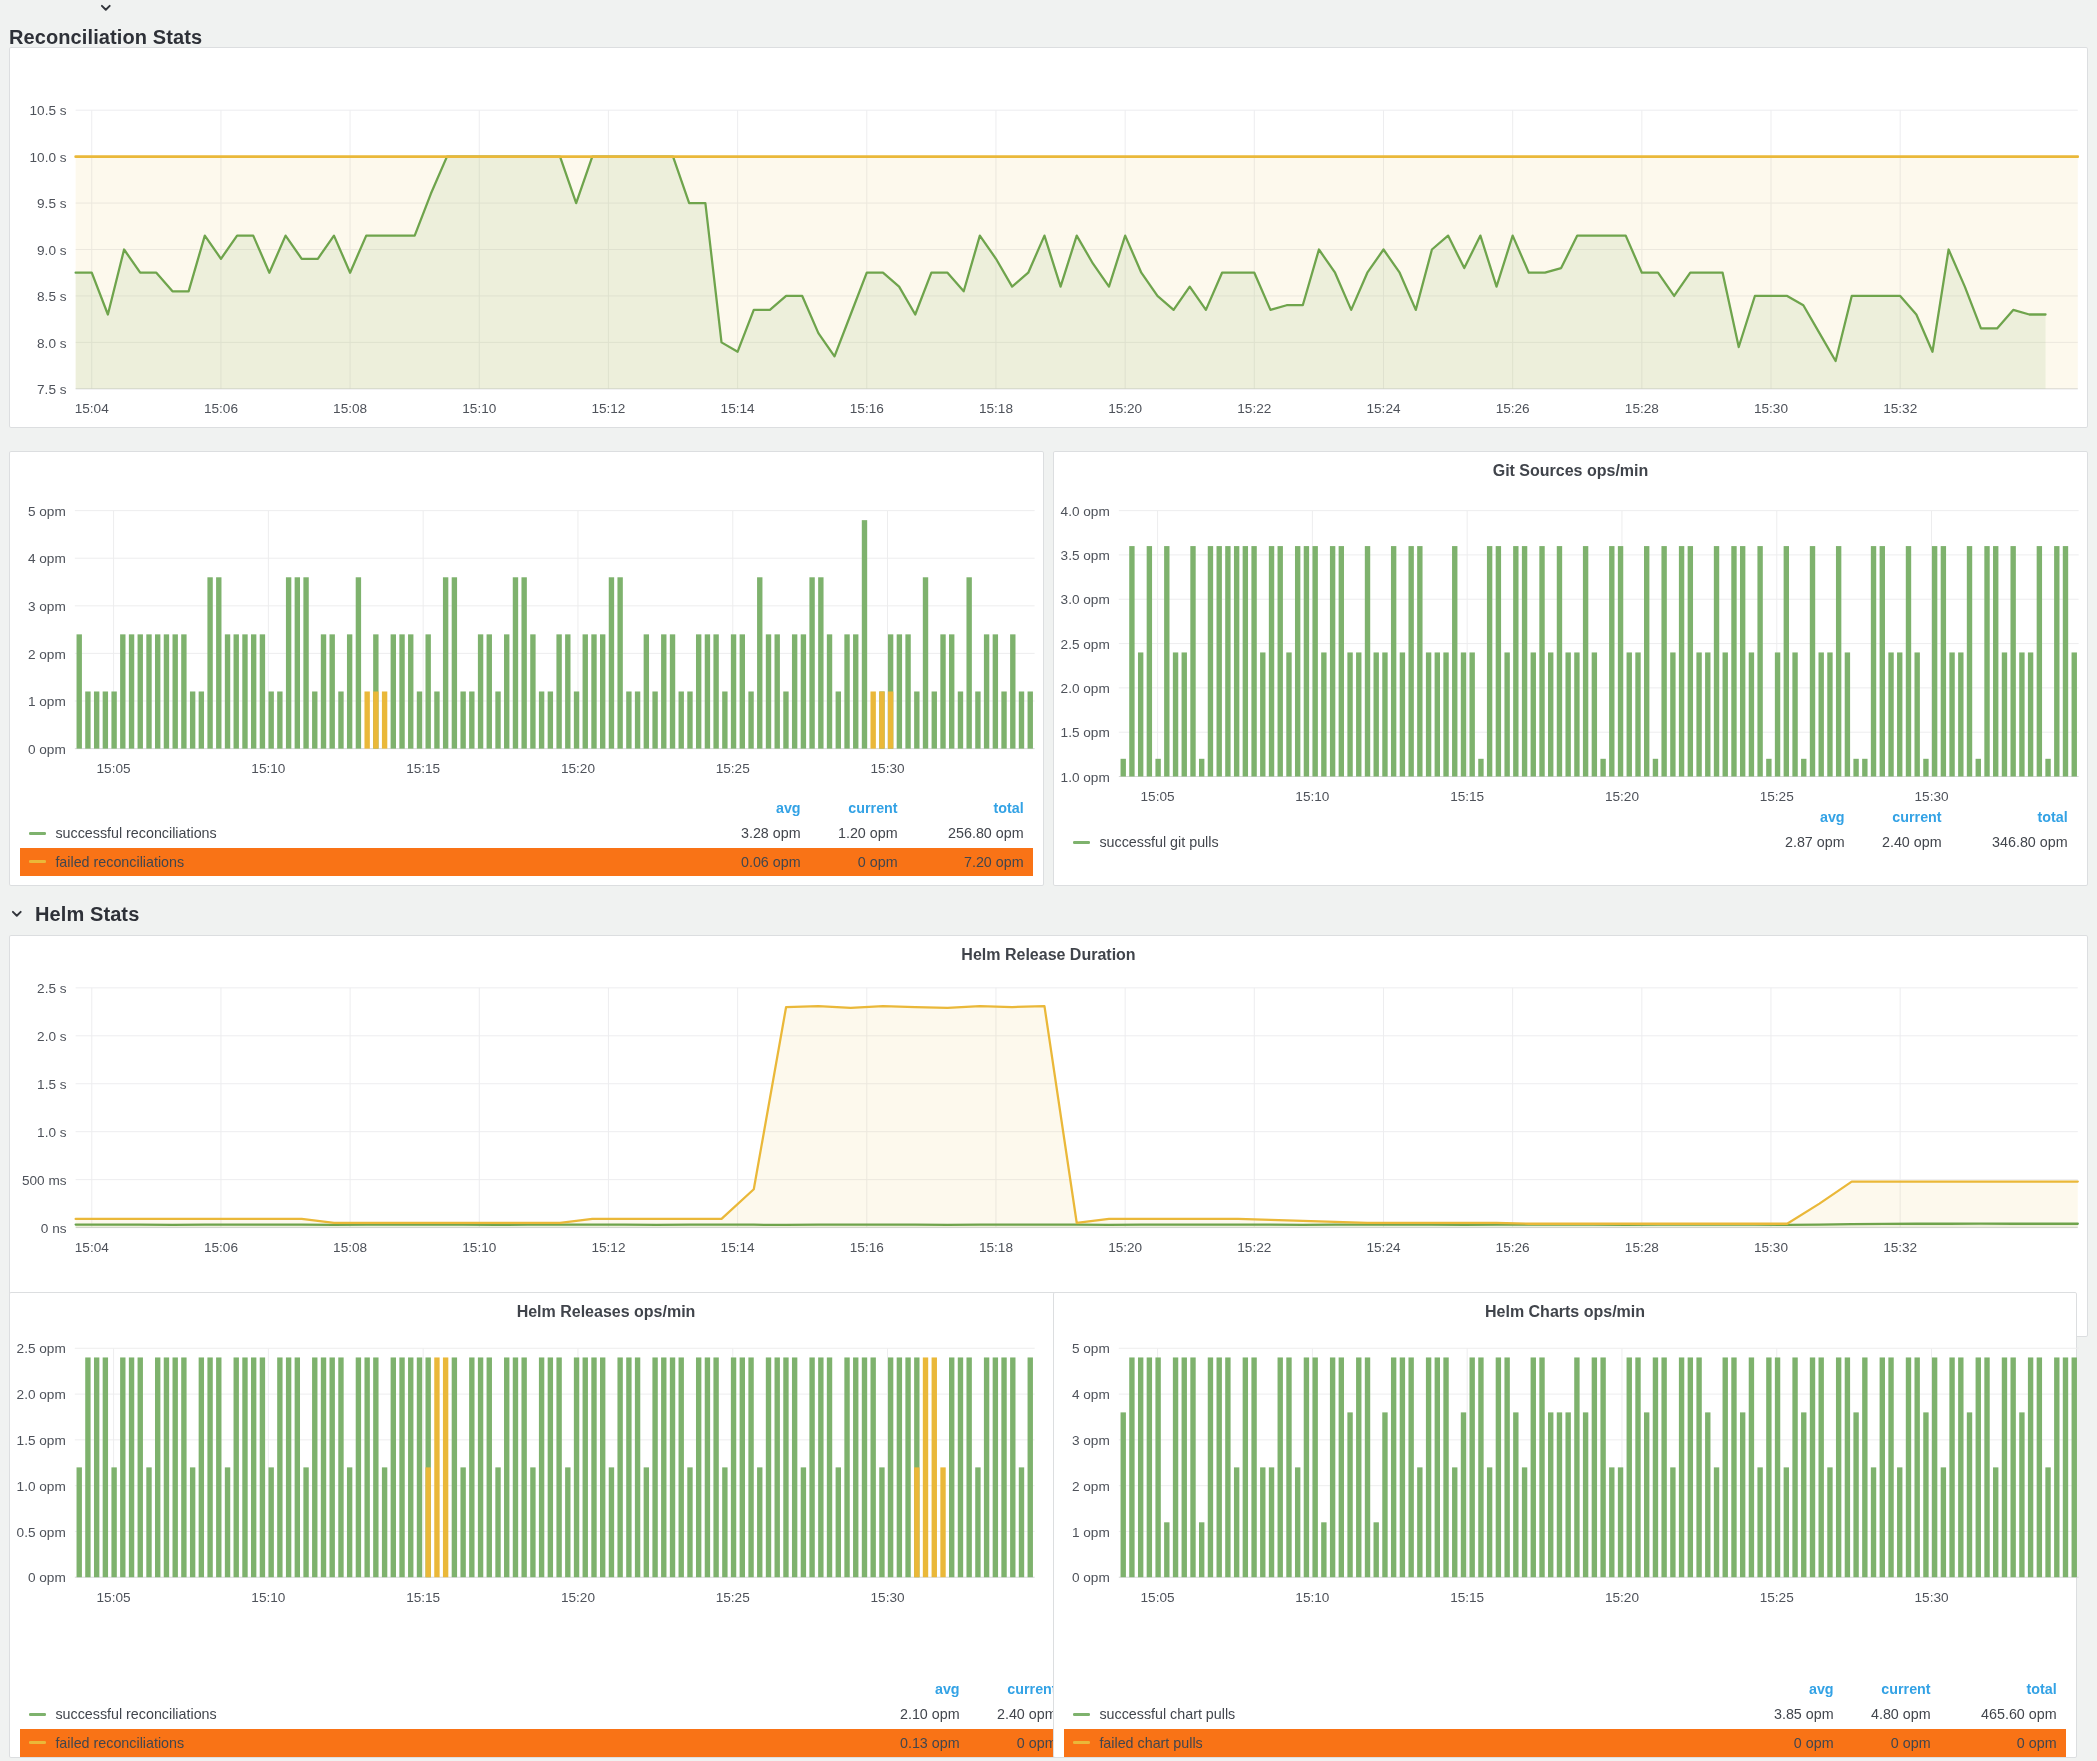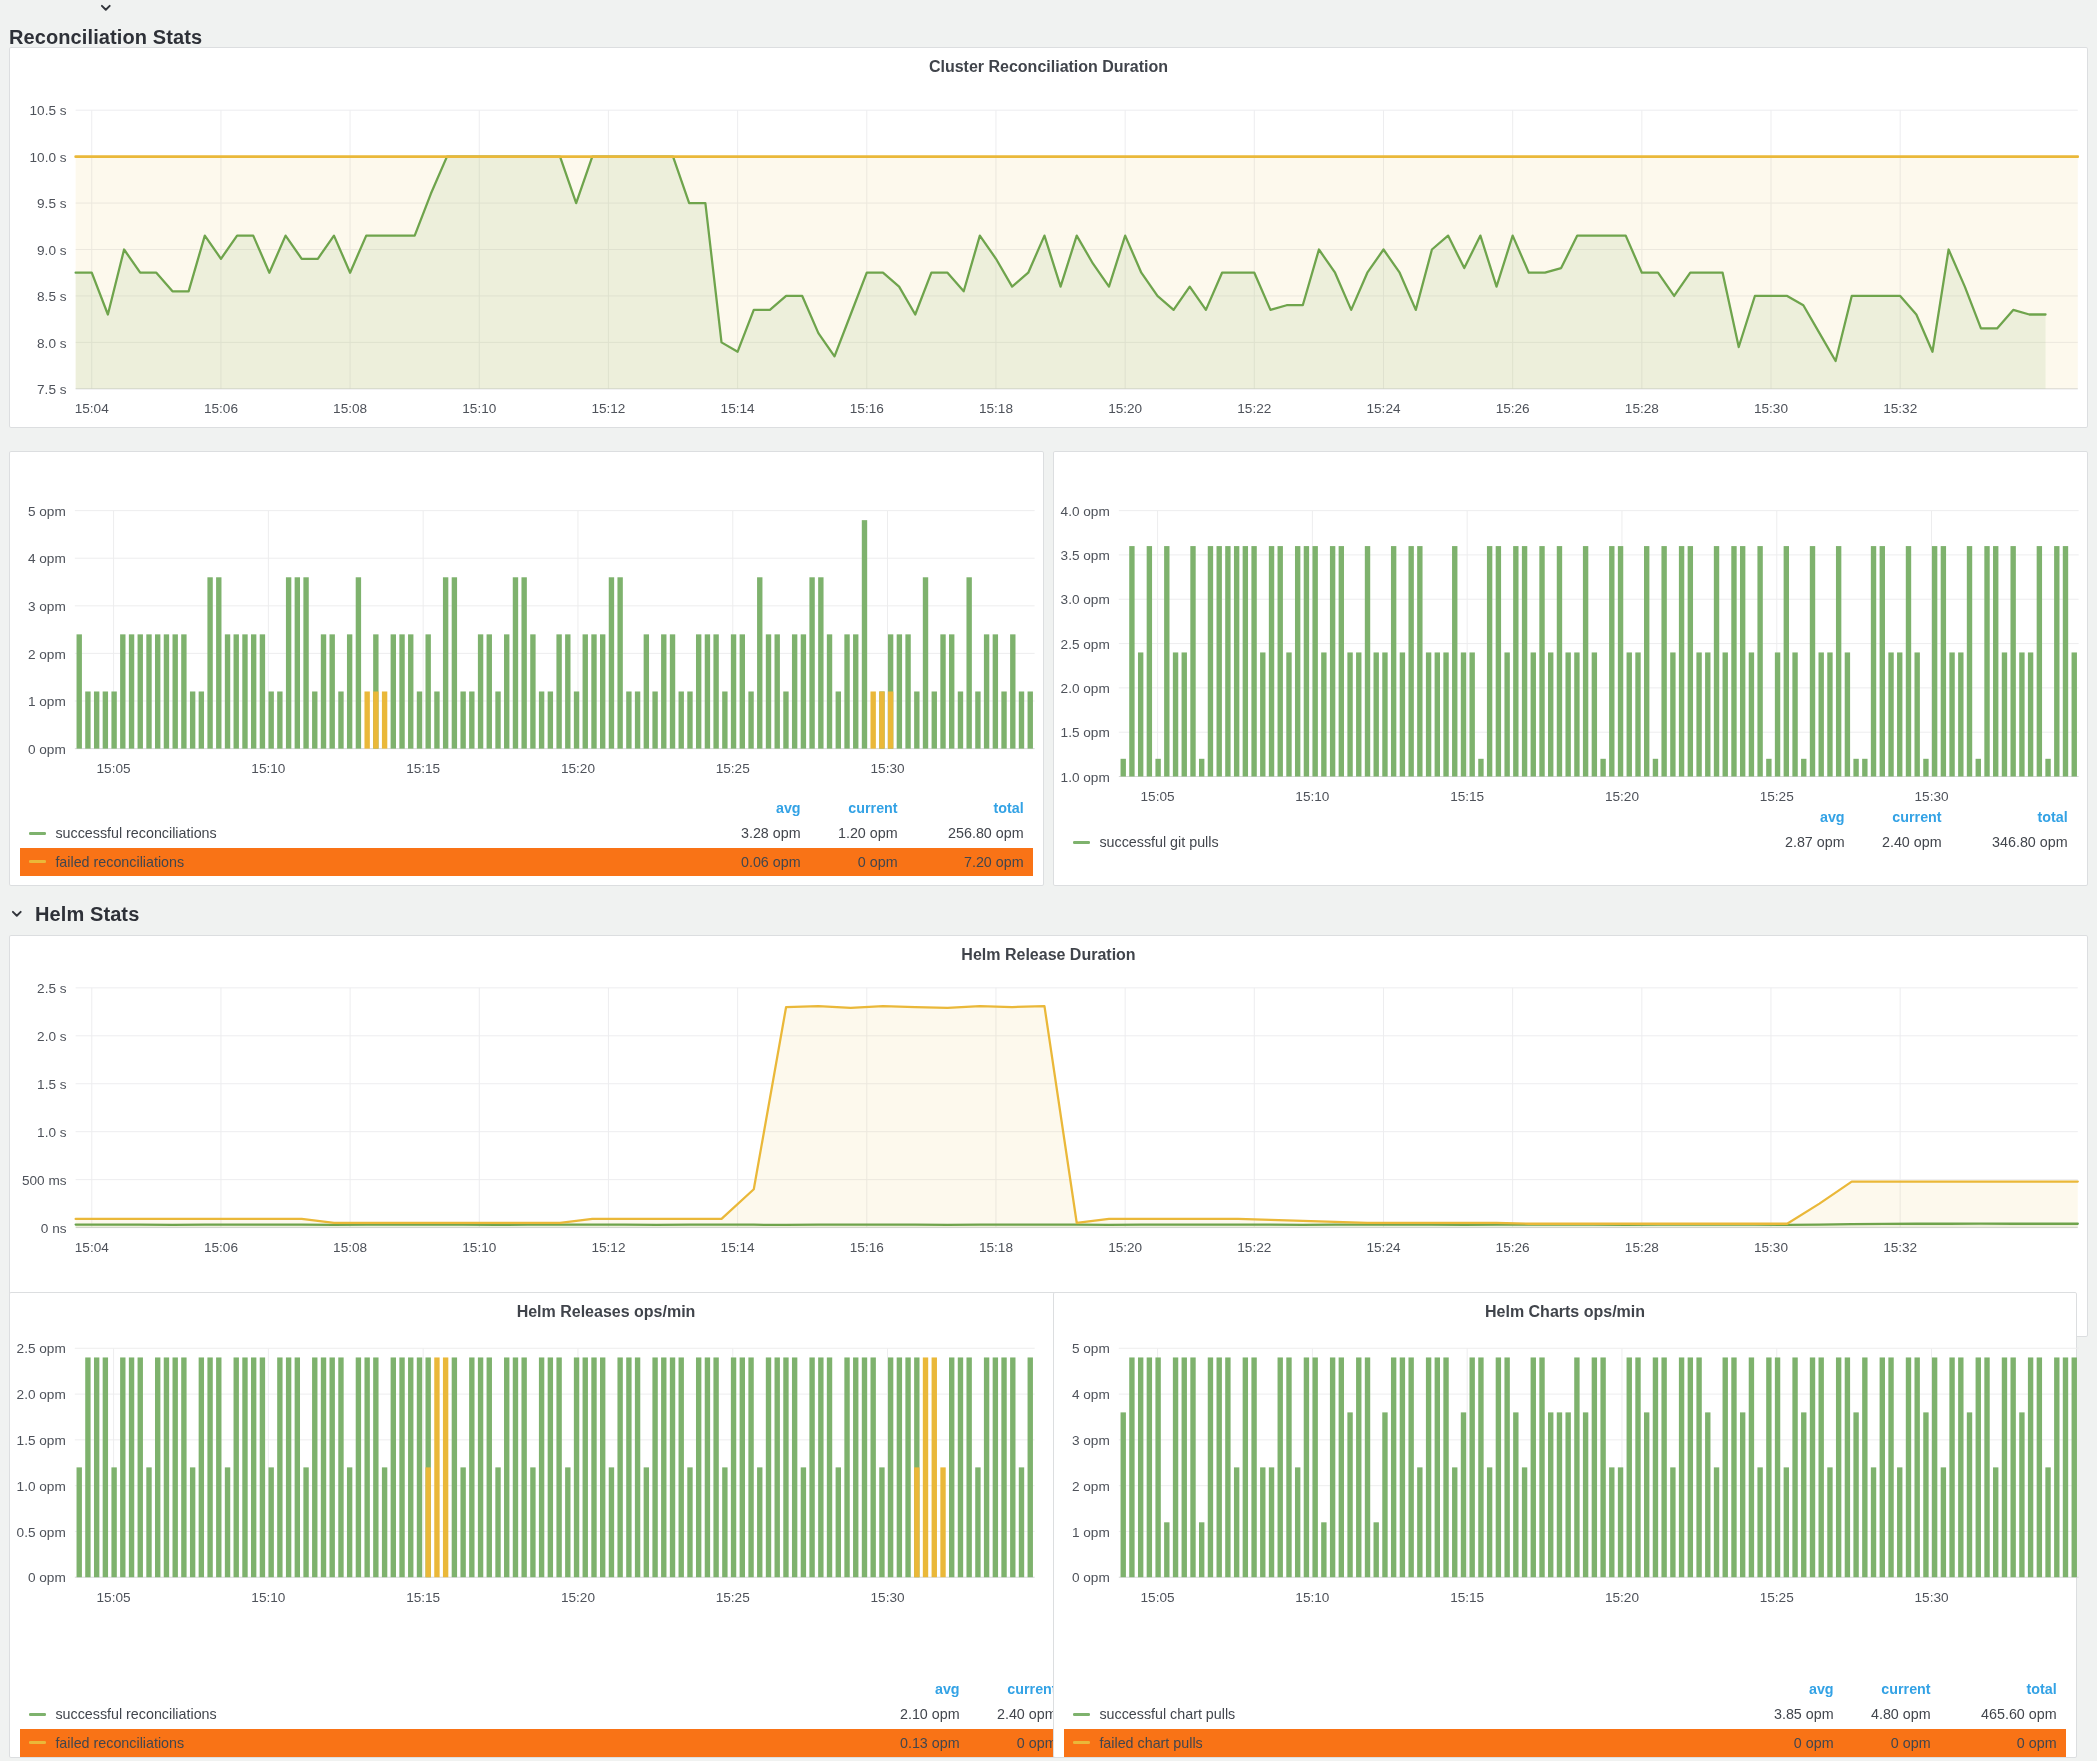--- a/index.html
+++ b/index.html
@@ -50,21 +50,20 @@
           <path d="M4.5 7h15"></path>
             <path d="M9 7V4.5h6V7"></path>
           <rect x="6.5" y="7" width="11" height="13.5" rx="1"></rect>
           <path d="M10.3 10.5v7M13.7 10.5v7"></path>
         </svg>
       </span>
     </span>
   </div>
 
   <section class="panel" style="left:9px;top:47px;width:2079px;height:381px;">
-    <h2 class="panel-title">Cluster Reconciliation Duration</h2>
     <svg class="chart" width="2079" height="381" viewBox="0 0 3206 588">
         <line x1="124.9" x2="124.9" y1="96" y2="526" stroke="#ececee" stroke-width="1.5"></line>
         <text x="124.9" y="564" text-anchor="middle" class="tick">15:04</text>
         <line x1="324.3" x2="324.3" y1="96" y2="526" stroke="#ececee" stroke-width="1.5"></line>
         <text x="324.3" y="564" text-anchor="middle" class="tick">15:06</text>
         <line x1="523.6" x2="523.6" y1="96" y2="526" stroke="#ececee" stroke-width="1.5"></line>
         <text x="523.6" y="564" text-anchor="middle" class="tick">15:08</text>
         <line x1="723.0" x2="723.0" y1="96" y2="526" stroke="#ececee" stroke-width="1.5"></line>
         <text x="723.0" y="564" text-anchor="middle" class="tick">15:10</text>
         <line x1="922.3" x2="922.3" y1="96" y2="526" stroke="#ececee" stroke-width="1.5"></line>
@@ -270,20 +269,21 @@
           <span class="lg-label">failed reconciliations</span>
           <span class="lg-sp"></span>
           <span class="lg-col">0.06 opm</span>
           <span class="lg-col">0 opm</span>
           <span class="lg-col total">7.20 opm</span>
         </div>
       </div>
   </section>
 
   <section class="panel" style="left:1053px;top:451px;width:1035px;height:435px;">
+    <h2 class="panel-title">Git Sources ops/min</h2>
     <svg class="chart" width="1035" height="435" viewBox="0 0 1596 670">
         <line x1="159.7" x2="159.7" y1="90" y2="500" stroke="#ececee" stroke-width="1.5"></line>
         <text x="159.7" y="538" text-anchor="middle" class="tick">15:05</text>
         <line x1="398.4" x2="398.4" y1="90" y2="500" stroke="#ececee" stroke-width="1.5"></line>
         <text x="398.4" y="538" text-anchor="middle" class="tick">15:10</text>
         <line x1="637.1" x2="637.1" y1="90" y2="500" stroke="#ececee" stroke-width="1.5"></line>
         <text x="637.1" y="538" text-anchor="middle" class="tick">15:15</text>
         <line x1="875.8" x2="875.8" y1="90" y2="500" stroke="#ececee" stroke-width="1.5"></line>
         <text x="875.8" y="538" text-anchor="middle" class="tick">15:20</text>
         <line x1="1114.5" x2="1114.5" y1="90" y2="500" stroke="#ececee" stroke-width="1.5"></line>

